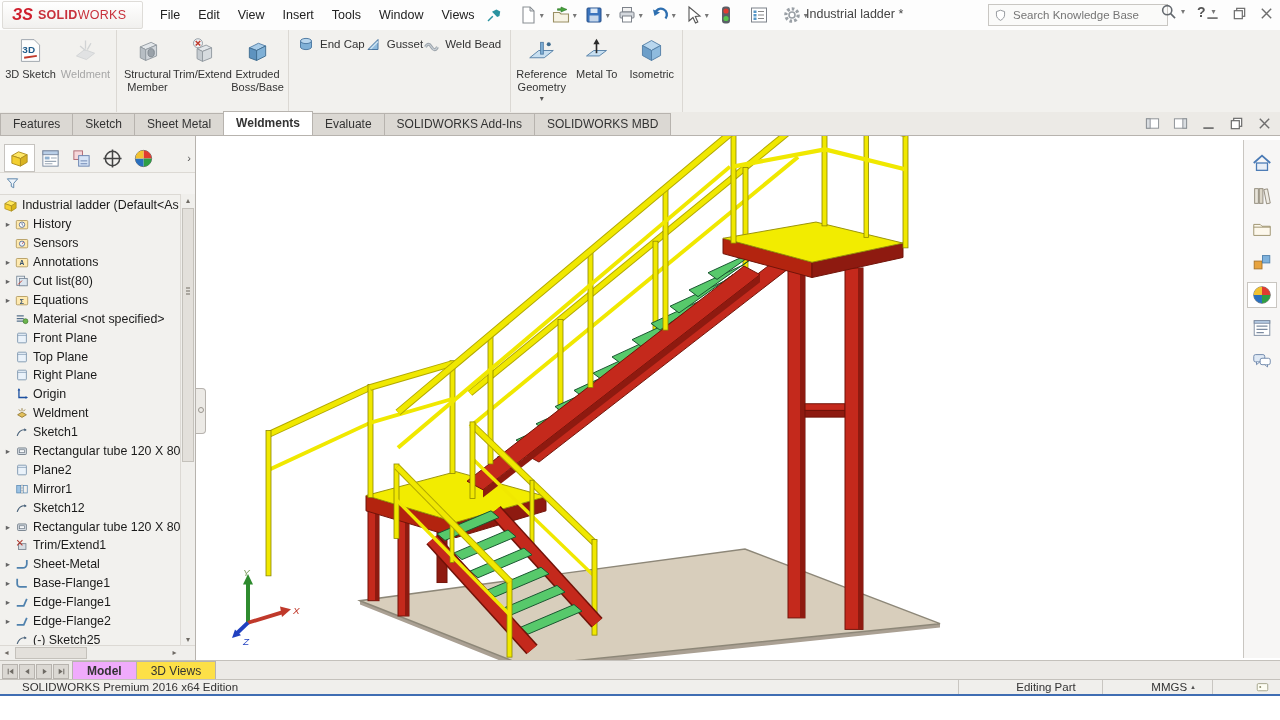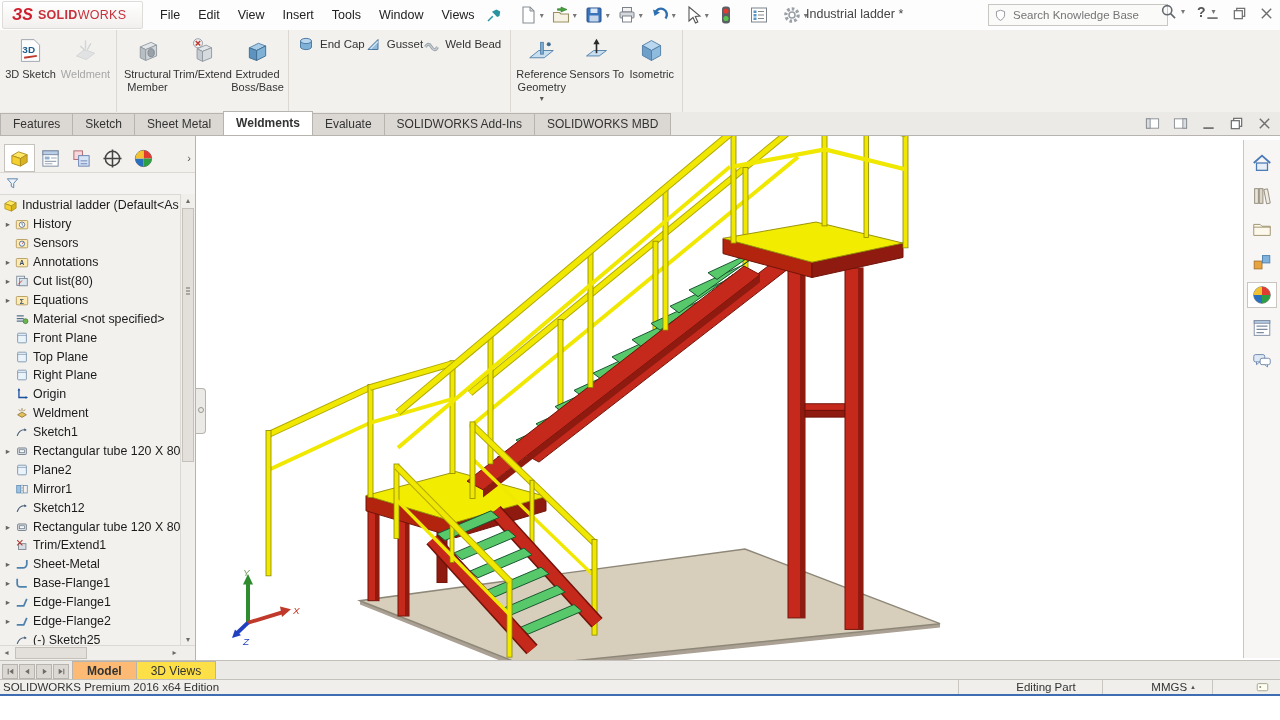--- a/index.html
+++ b/index.html
@@ -78,23 +78,23 @@
   .taskpane{position:absolute;top:140px;right:0;width:37px;bottom:38px;background:#f7f6f5;border-left:1px solid #c9c6c1;padding-top:10px;display:flex;flex-direction:column;align-items:center;gap:7px;box-sizing:border-box;}
   .tpbtn{width:30px;height:26px;display:flex;align-items:center;justify-content:center;border:1px solid transparent;background:transparent;padding:0;}
   .tpbtn.active{background:#fff;border:1px solid #c9c6c1;}
   .tpbtn svg{width:22px;height:22px;}
   
   .bottombar{position:absolute;left:0;right:0;bottom:16px;height:20px;background:#eceae6;border-top:1px solid #c4c1bb;display:flex;align-items:flex-end;box-sizing:border-box;}
   .navbtns{display:flex;gap:1px;padding:0 3px 1px 2px;align-items:center;}
   .navbtn{width:16px;height:15px;background:#dbd8d3;border:1px solid #b7b3ae;display:flex;align-items:center;justify-content:center;padding:0;}
   .navbtn svg{width:9px;height:9px;}
   .btab{height:18px;line-height:18px;padding:0 14px;font-size:12px;color:#333;background:#fde047;border:1px solid #b7b3ae;border-bottom:none;margin-right:-1px;}
-  .btab.active{background:#fdba74;font-weight:bold;}
+  .btab.active{background:#f0abfc;font-weight:bold;}
   .statusbar{position:absolute;left:0;right:0;bottom:2px;height:14px;background:#f0efec;border-top:1px solid #c4c1bb;display:flex;align-items:center;font-size:11.5px;color:#333;}
-  .status-msg{padding-left:3px;flex:1;}
+  .status-msg{padding-left:22px;flex:1;}
   .status-box{border-left:1px solid #c9c6c1;height:100%;display:flex;align-items:center;justify-content:center;gap:4px;padding-left:31px;}
   .sb-edit{width:112px;}
   .sb-units{width:78px;}
   .sb-caret{font-size:7px;color:#555;}
   .sb-tag{width:36px;}
   .sb-tag svg{width:15px;height:12px;}
   .bluebar{position:absolute;left:0;right:0;bottom:0;height:2px;background:#3f6db3;}
 </style>
 </head>
 <body>
@@ -573,21 +573,21 @@
         <svg class="rbico">
             <use href="#rb-refgeo"></use>
           </svg>
         <span class="rlabel">Reference Geometry</span>
         <span class="rcaret">▾</span>
       </div>
       <div class="rbig">
         <svg class="rbico">
             <use href="#rb-normal"></use>
           </svg>
-        <span class="rlabel">Sensors To</span>
+        <span class="rlabel">Metal To</span>
       </div>
       <div class="rbig">
         <svg class="rbico">
             <use href="#rb-iso"></use>
           </svg>
         <span class="rlabel">Isometric</span>
       </div>
     </div>
   </div>
 

